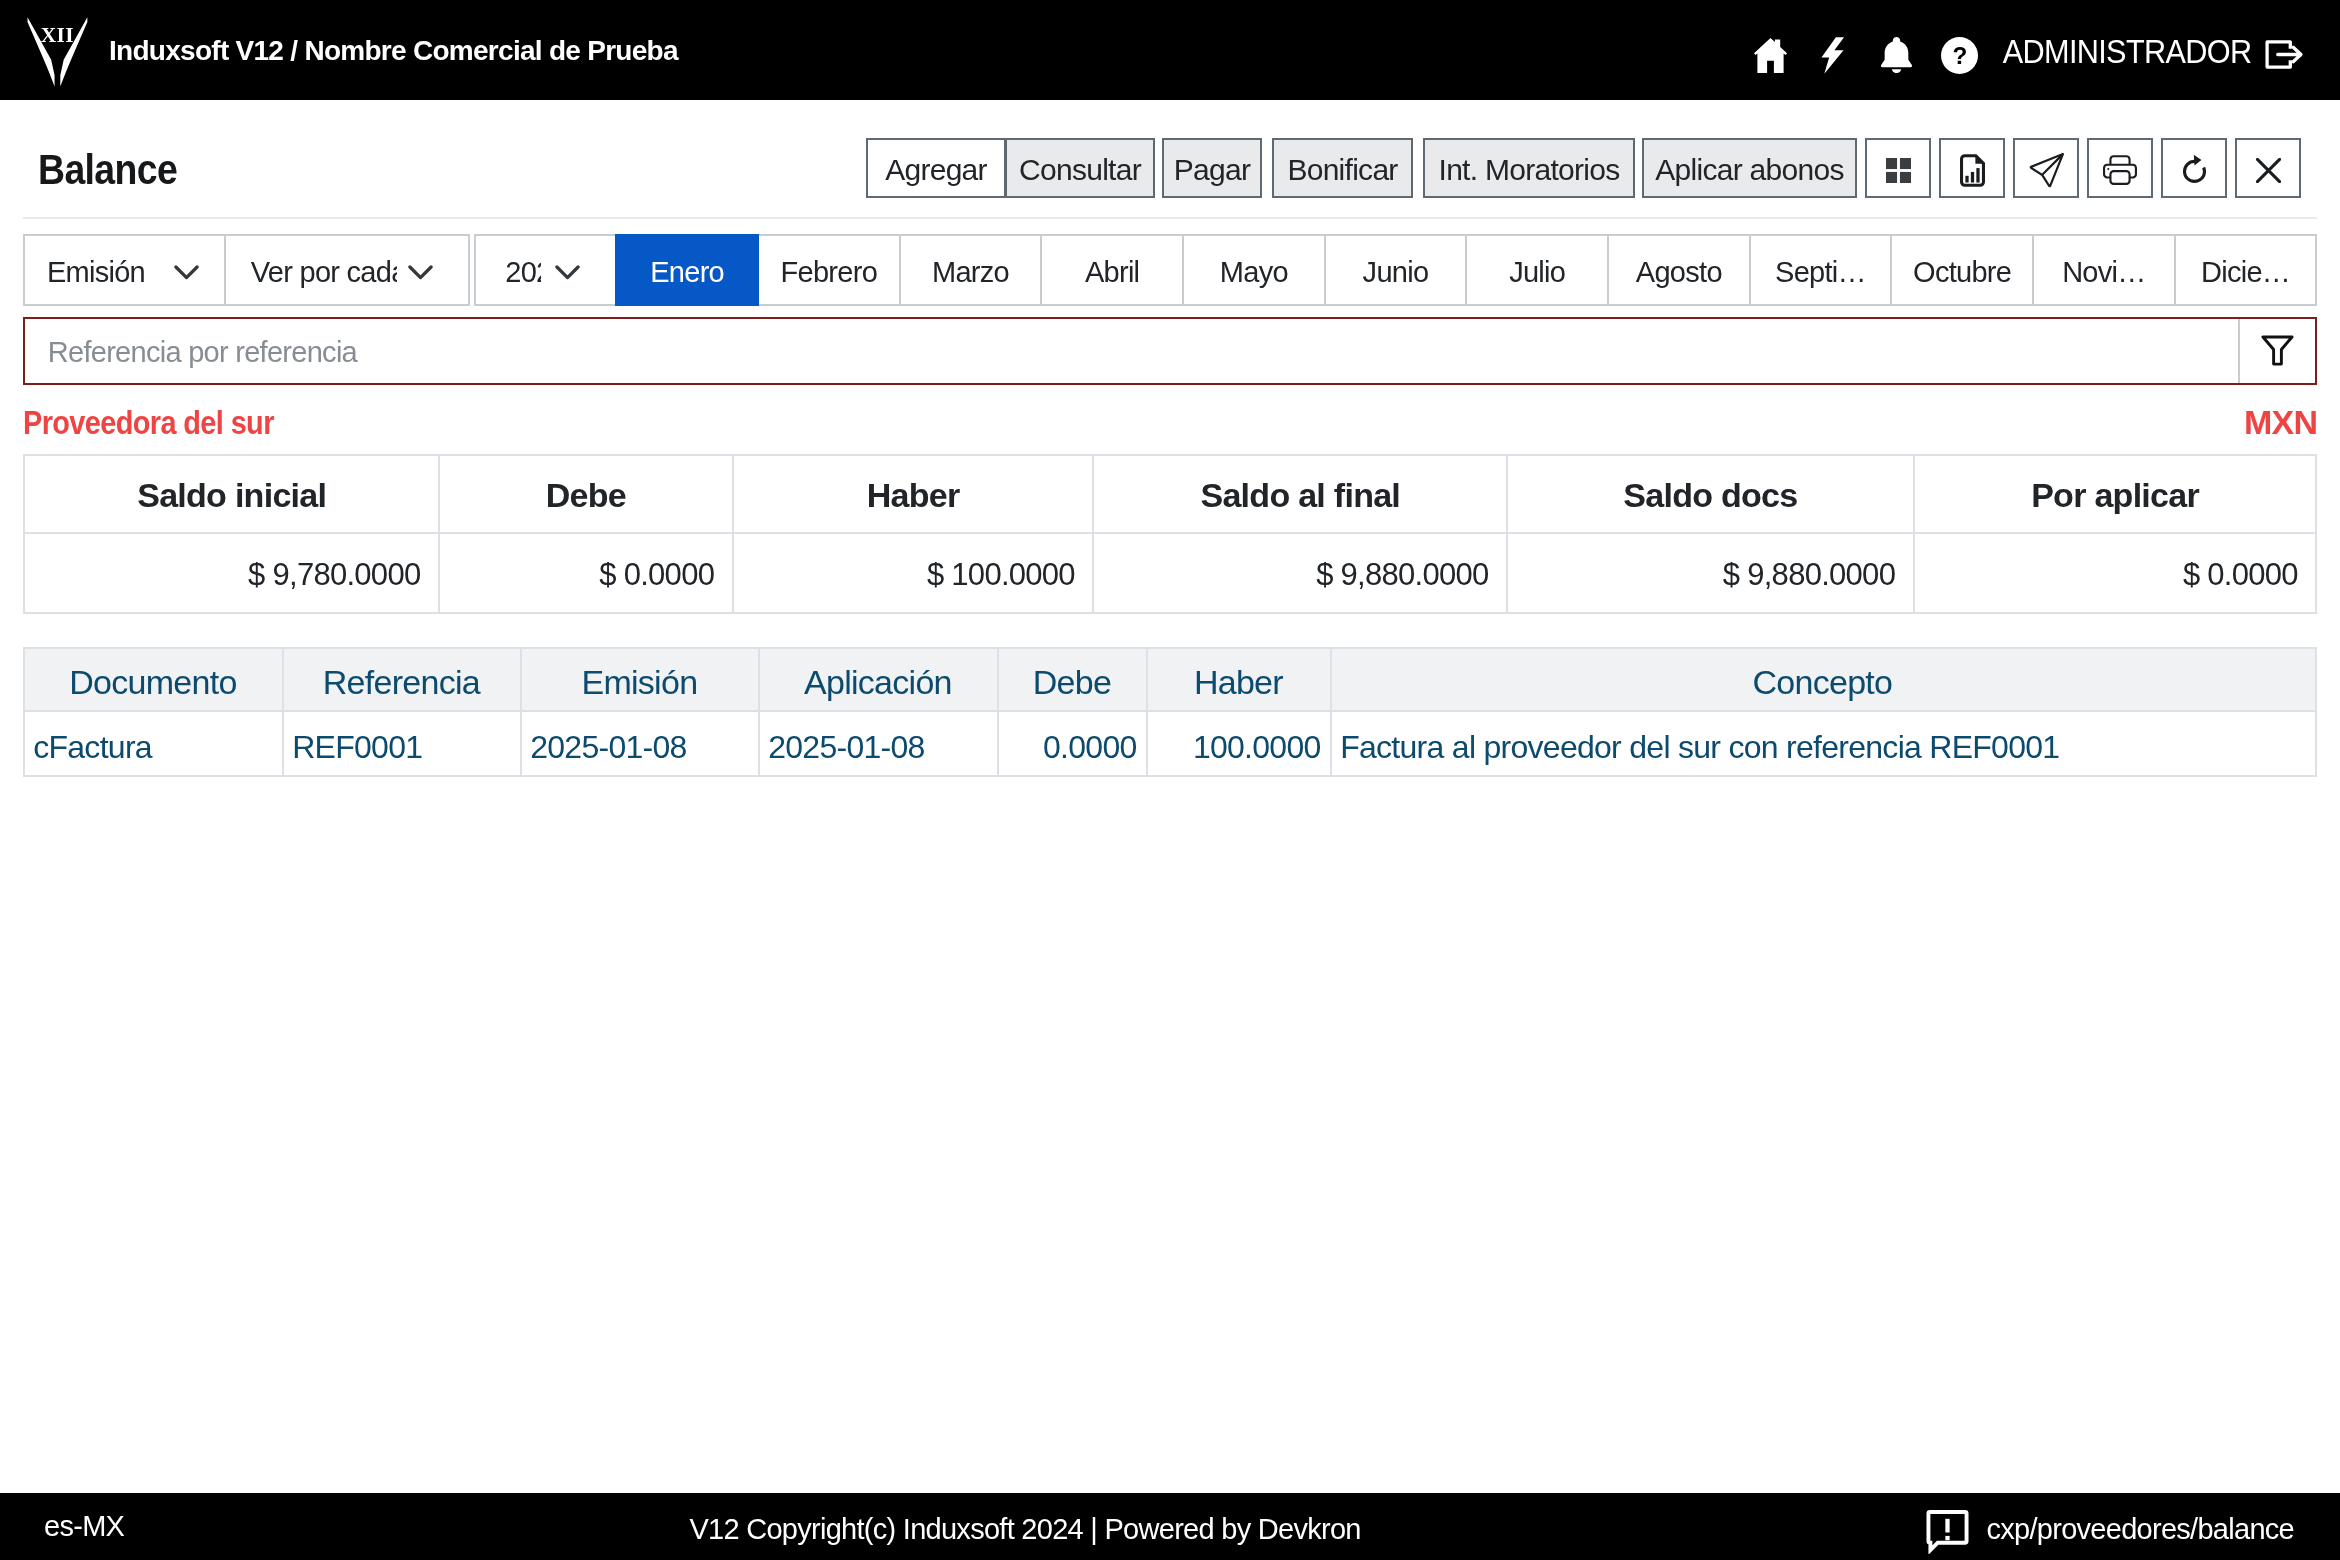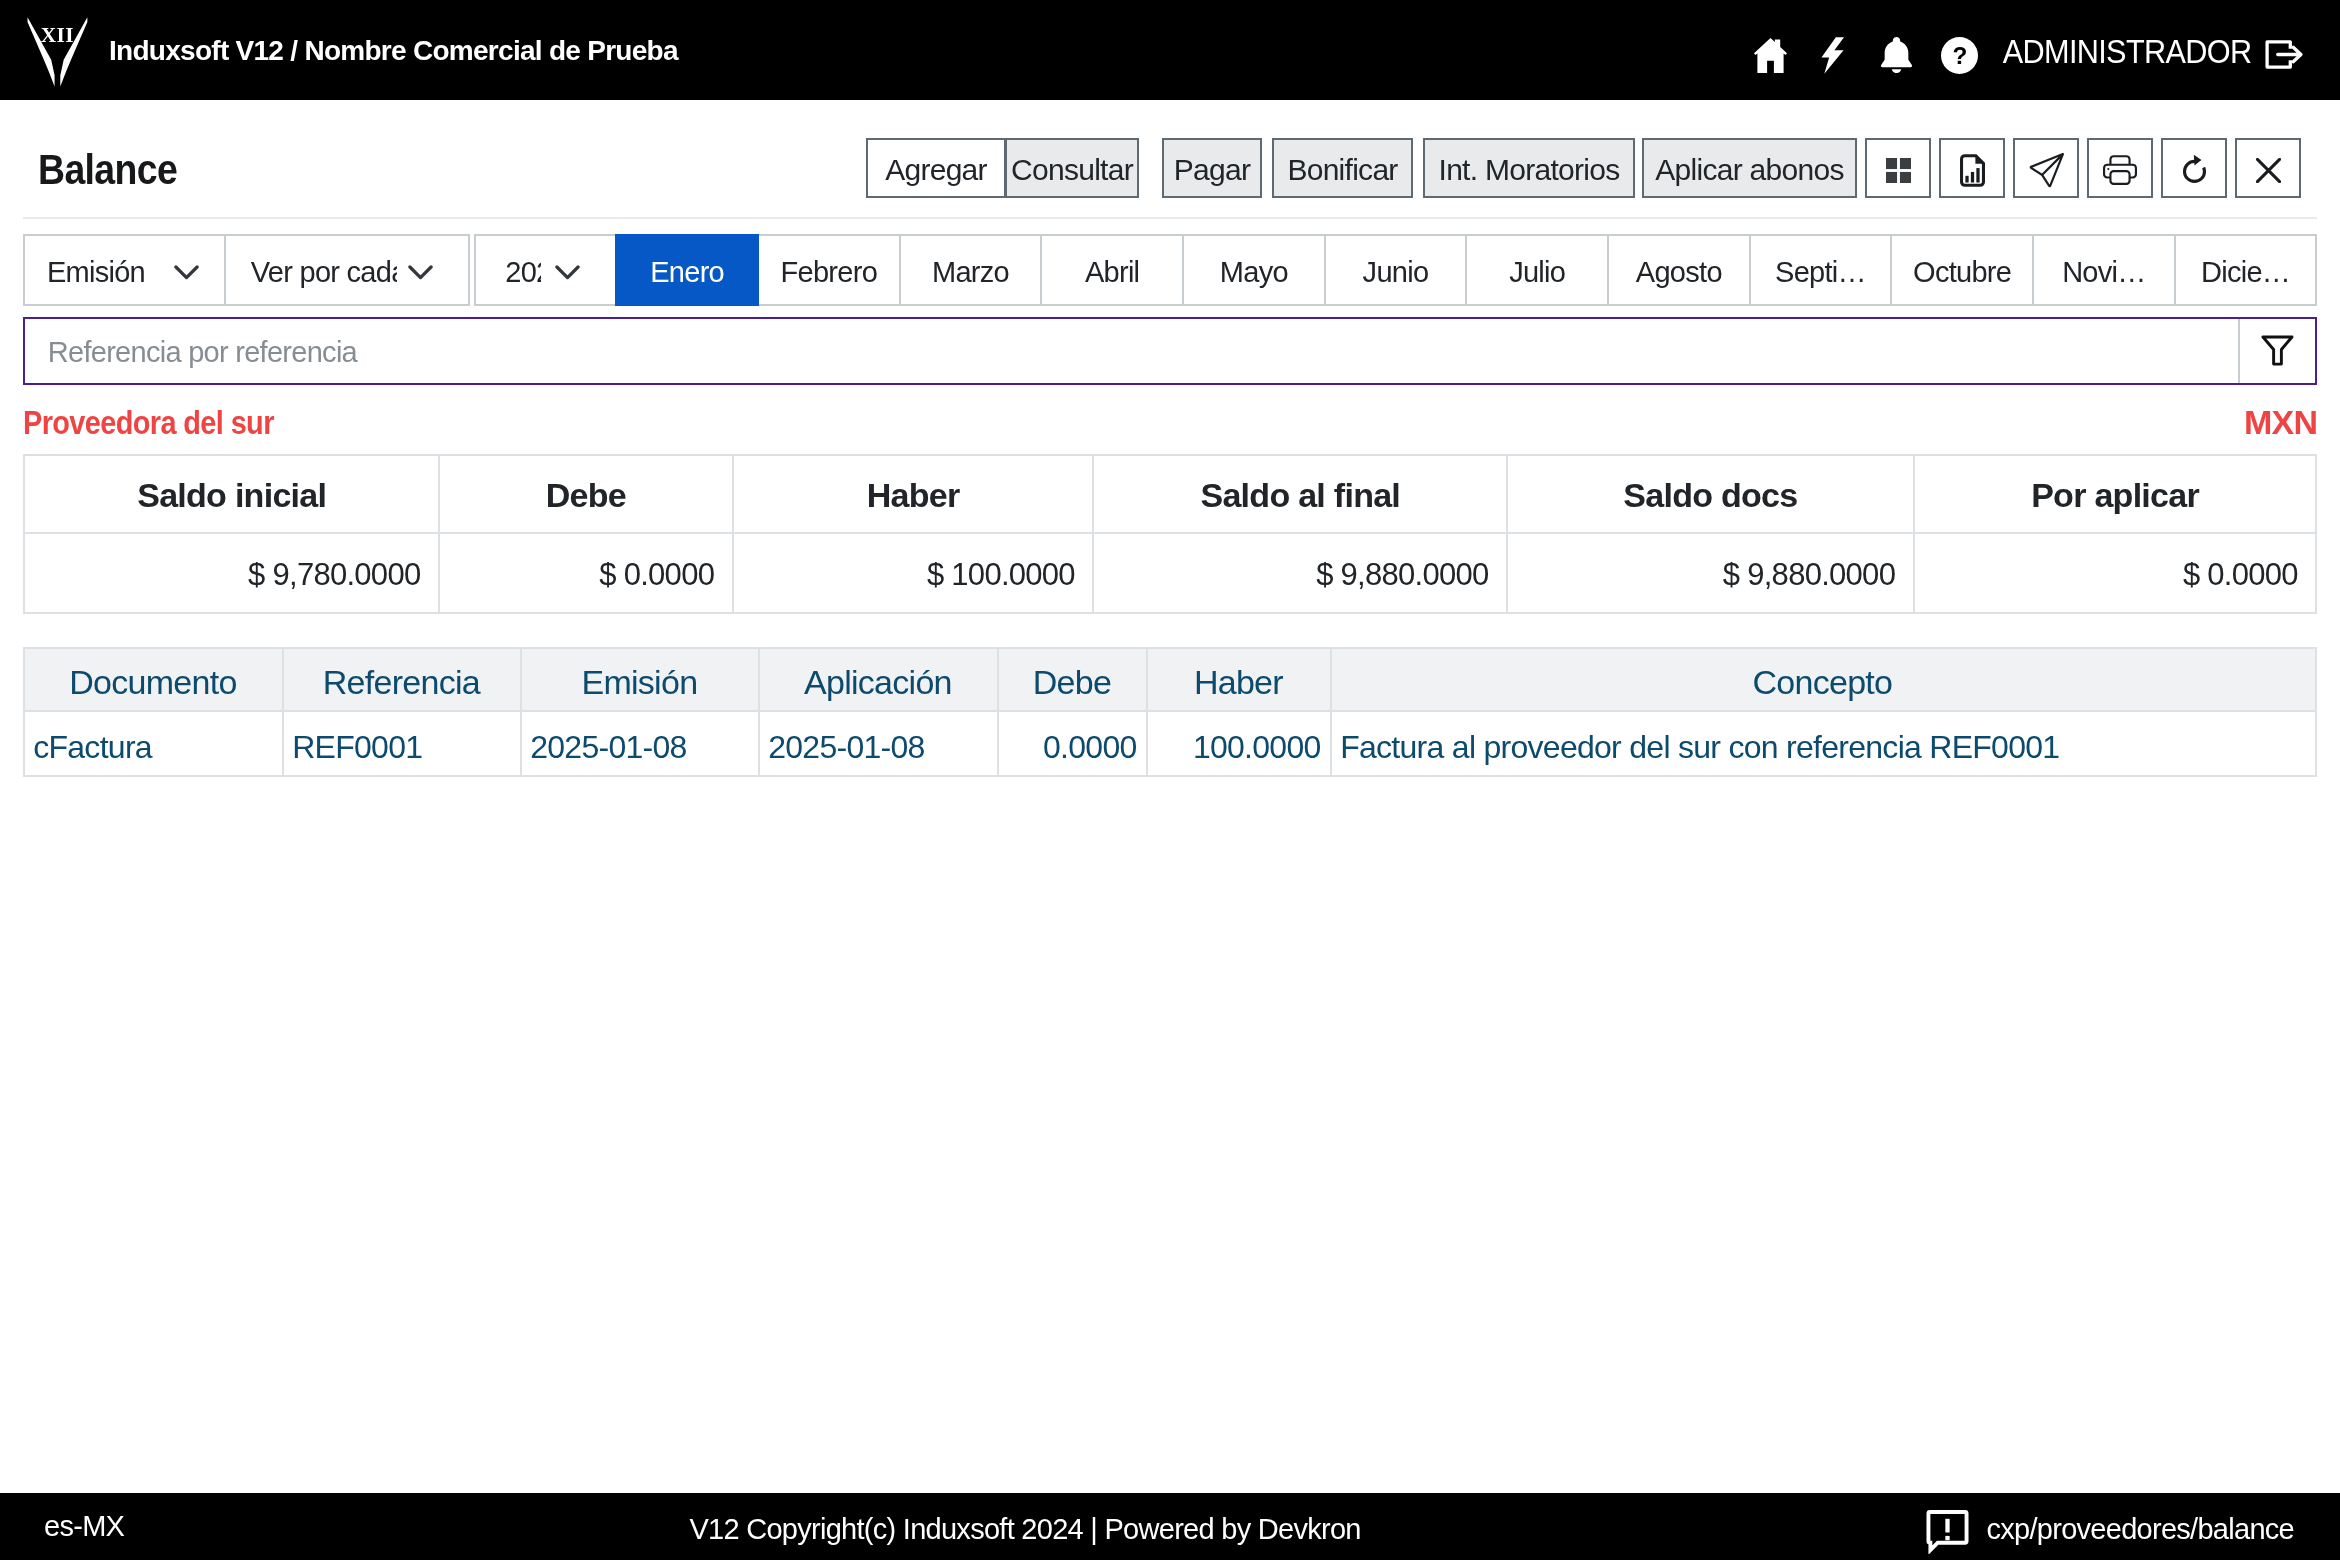--- a/index.html
+++ b/index.html
@@ -17,21 +17,21 @@
   .tbtn.white { background:#fff; }
   .ibtn { top:138px; width:66px; height:60px; border:2px solid #5f6972; background:#fff; display:flex; align-items:center; justify-content:center; }
   #sep1 { left:23.4px; top:217px; width:2294px; height:2px; background:#e8eaec; }
   
   #filters { left:23.4px; top:234px; width:2294px; height:72px; display:flex; }
   .fbox { border:2px solid #c8cdd2; background:#fff; height:72px; display:flex; align-items:center; justify-content:center; font-size:29px; color:#212529; white-space:nowrap; padding-top:4.9px; }
   .fbox + .fbox { margin-left:-2px; }
   .month { flex:1 1 0; text-align:center; }
   .month.sel { background:#0558c6; color:#fff; border-color:#0558c6; z-index:2; }
   
-  #search { left:23.4px; top:317px; width:2294px; height:68px; border:2px solid #4c1d95; background:#fff; display:flex; align-items:center; }
+  #search { left:23.4px; top:317px; width:2294px; height:68px; border:2px solid #7f1d1d; background:#fff; display:flex; align-items:center; }
   #search .ph { padding-left:22.4px; padding-top:3.9px; font-size:29px; color:#878d93; flex:1; }
   #search .fdiv { width:2px; height:64px; background:#c8cdd2; }
   #search .ficon { width:75px; height:64px; display:flex; align-items:center; justify-content:center; }
   
   #prov { left:23.4px; top:397px; width:2294px; display:flex; justify-content:space-between; font-size:34px; font-weight:bold; color:#ef4444; line-height:51px; }
   
   #sumtab { left:23.4px; top:454px; width:2294px; border:2px solid #dde0e4; }
   .srow { display:flex; height:78px; }
   .srow.hd { height:78px; }
   .srow.hd { border-bottom:2px solid #dde0e4; height:78px; }
@@ -82,21 +82,21 @@
     <text x="19" y="27.5" font-size="25" font-weight="bold" fill="#000" text-anchor="middle" font-family="Liberation Sans, sans-serif">?</text>
   </svg>
   <div class="abs" id="admin">ADMINISTRADOR</div>
   <svg class="abs" style="left:2265px;top:40px" width="39" height="29" viewBox="0 0 40 30">
     <path d="M26 9 V2 H2 V28 H26 V21" fill="none" stroke="#fff" stroke-width="3.4" stroke-linejoin="round"></path>
     <path d="M13 15 H36 M29 7.5 L37 15 L29 22.5" fill="none" stroke="#fff" stroke-width="3.4" stroke-linejoin="round" stroke-linecap="round"></path>
   </svg>
 
   <div class="abs" id="balance">Balance</div>
   <div class="abs tbtn white" style="left:866px;width:140px;">Agregar</div>
-  <div class="abs tbtn" style="left:1005px;width:134px;">Consultar</div>
+  <div class="abs tbtn" style="left:1005px;width:150px;">Consultar</div>
   <div class="abs tbtn" style="left:1162px;width:100px;">Pagar</div>
   <div class="abs tbtn" style="left:1272px;width:141px;">Bonificar</div>
   <div class="abs tbtn" style="left:1423px;width:212px;">Int. Moratorios</div>
   <div class="abs tbtn" style="left:1642px;width:215px;">Aplicar abonos</div>
   <div class="abs ibtn" style="left:1865px;">
     <svg width="25" height="25" viewBox="0 0 26 26" style="margin-top:5.9px">
       <rect x="0" y="0" width="11.5" height="11.5" fill="#3b3e40"></rect>
         <rect x="14.5" y="0" width="11.5" height="11.5" fill="#3b3e40"></rect>
       <rect x="0" y="14.5" width="11.5" height="11.5" fill="#3b3e40"></rect>
         <rect x="14.5" y="14.5" width="11.5" height="11.5" fill="#3b3e40"></rect>

